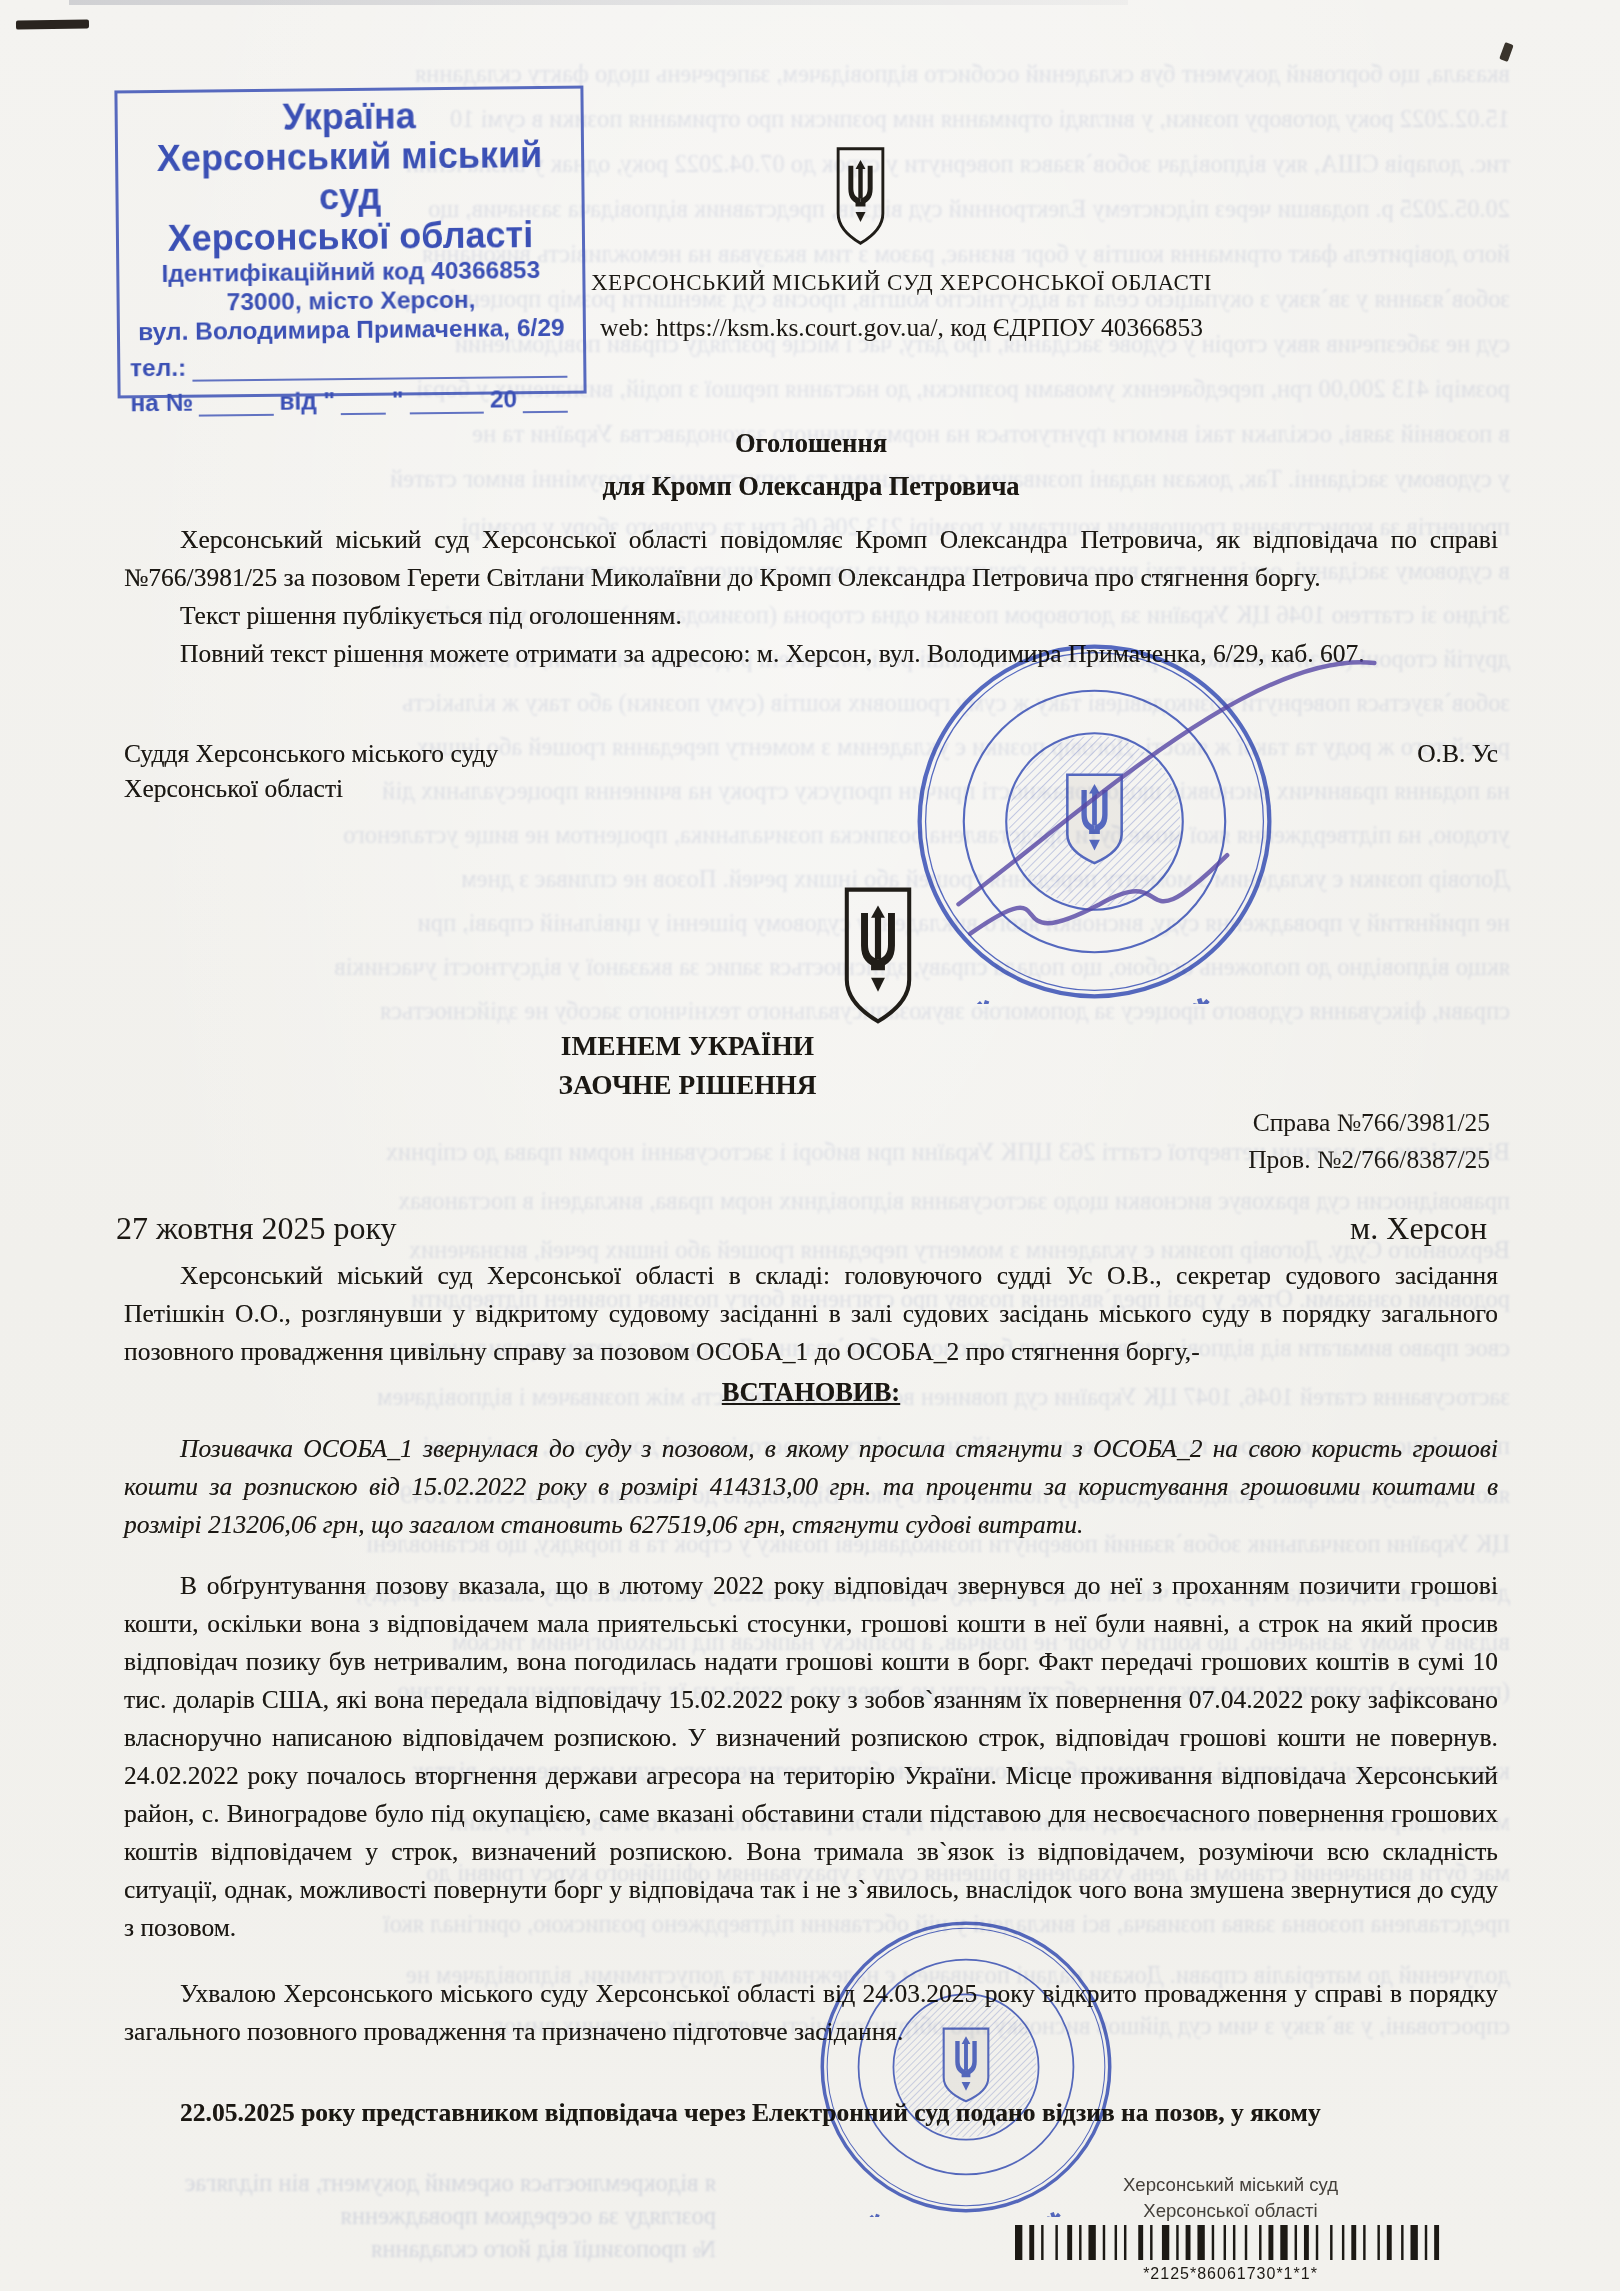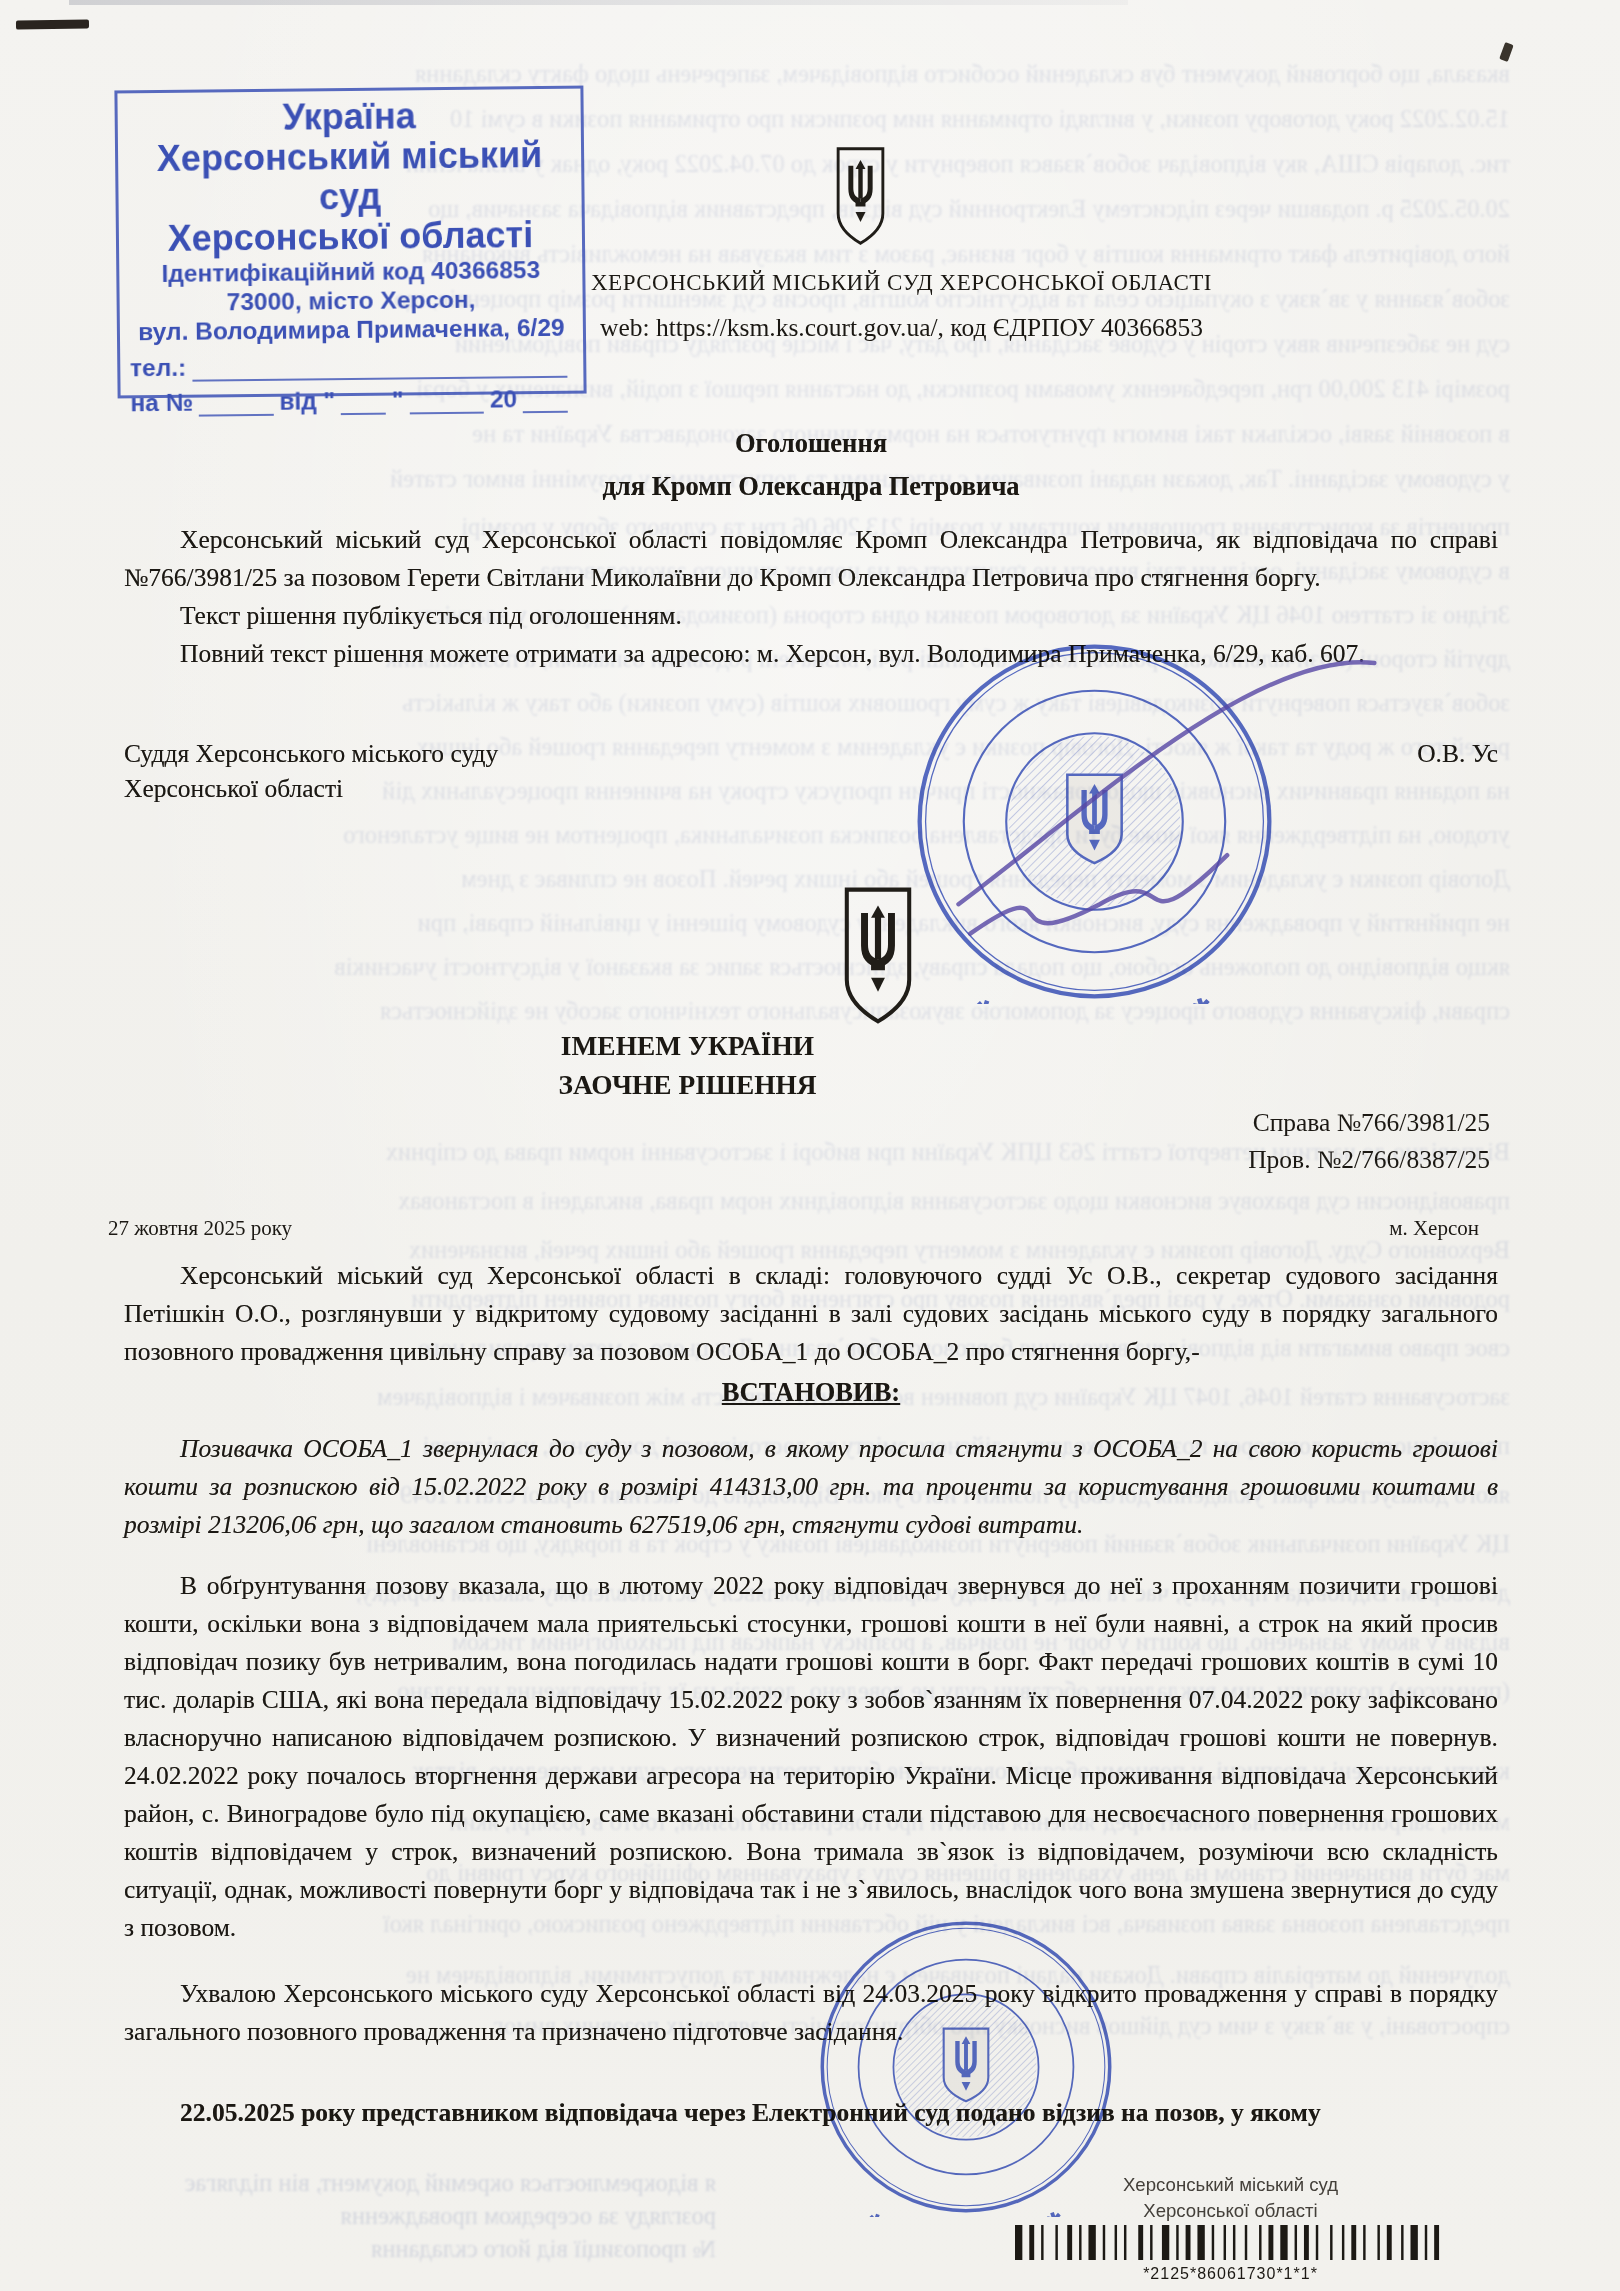--- a/index.html
+++ b/index.html
@@ -45,21 +45,21 @@
   .flow p{margin:0;text-indent:56px;}
   .content-a{left:124px;top:421px;width:1374px;}
   .center-bold{text-align:center;font-weight:700;text-indent:0 !important;}
   .announce-title{font-size:26.5px;line-height:45px;}
   .announce-sub{font-size:26.5px;line-height:41px;}
   .content-a .p1{margin-top:13.7px;}
   .judge-row{display:flex;justify-content:space-between;margin-top:63px;line-height:35px;}
   .judge-left div{text-align:left;}
   .decision-title{left:124px;top:1027px;width:1127px;text-align:center;font-weight:700;font-size:27.4px;line-height:39px;z-index:2;}
   .case-block{right:130px;top:1104px;text-align:right;font-size:25.5px;line-height:37px;z-index:2;}
-  .daterow{left:108px;top:1210px;width:1371px;display:flex;justify-content:space-between;font-size:21px;line-height:37px;z-index:2;}
+  .daterow{left:116px;top:1210px;width:1371px;display:flex;justify-content:space-between;font-size:32px;line-height:37px;z-index:2;}
   .content-b{left:124px;top:1257px;width:1374px;}
   .established{font-size:26.5px;line-height:43px;margin-top:15.7px;text-decoration:underline;}
   .content-b .p1{margin-top:15.7px;font-style:italic;}
   .content-b .p2{margin-top:23.5px;}
   .content-b .p3{margin-top:27.4px;}
   .content-b .p4{margin-top:43px;font-weight:bold;}
   
   .stamp-round{z-index:4;opacity:.85;mix-blend-mode:multiply;}
   .stamp-round-1{left:912px;top:639px;width:365px;height:365px;}
   .stamp-round-2{left:816px;top:1917px;width:300px;height:300px;}

